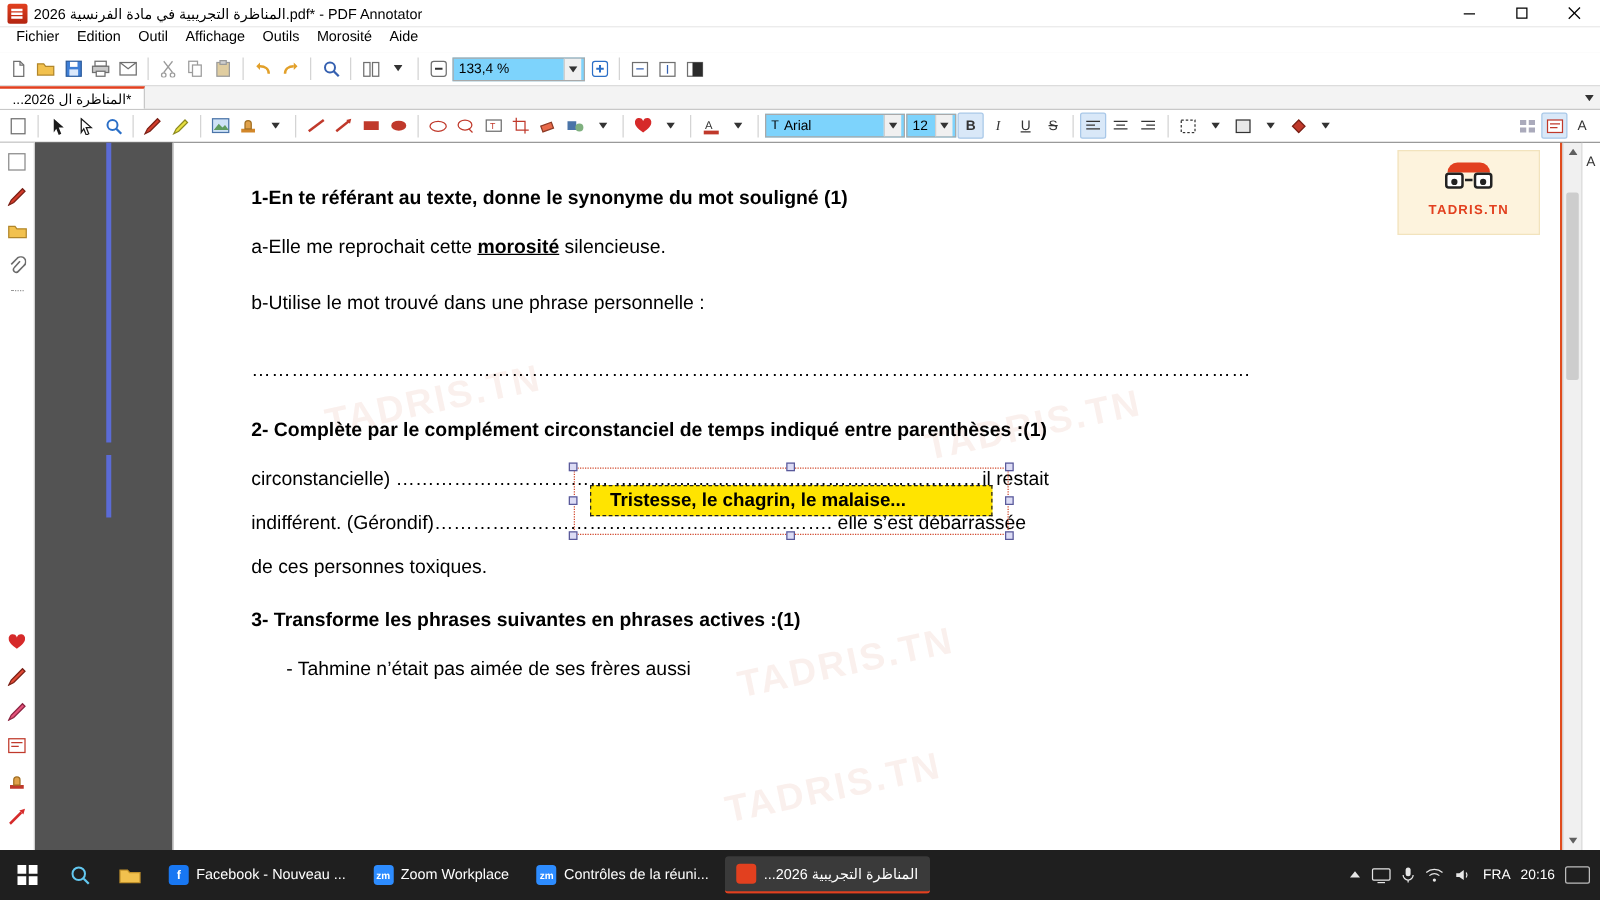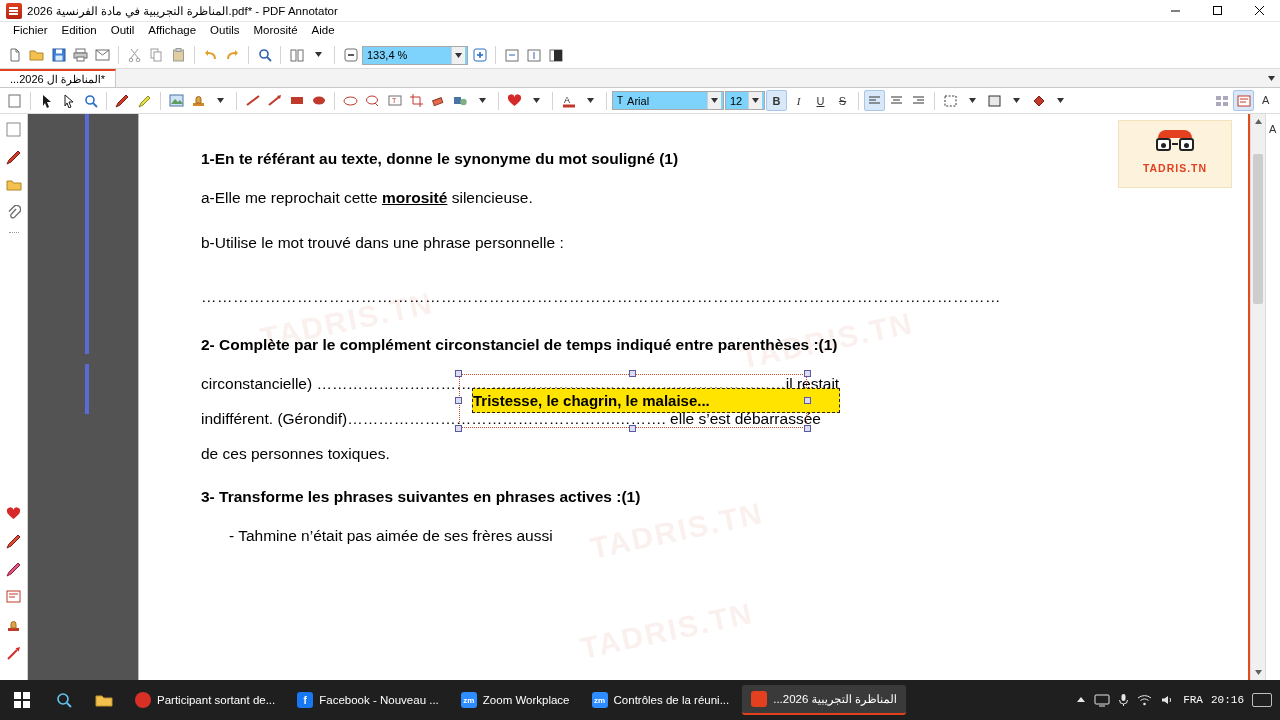--- a/index.html
+++ b/index.html
@@ -183,24 +183,24 @@
     position: absolute;
     left: 320px; top: 260px;
     width: 348px; height: 54px;
   }
   .annot-box {
     position: absolute; inset: 0;
     border: 1px dotted #d24a2e;
   }
   .annot-inner {
     position: absolute; left: 13px; top: 14px;
-    width: 368px; height: 25px;
+    width: 322px; height: 25px;
     border: 1px dashed #222;
     background: #ffe400;
-    display: flex; align-items: center; padding-left: 0;
+    display: flex; align-items: center; padding-left: 15px;
   }
   .annot-inner span {
     font-size: 15px; font-weight: bold; color: #000;
     white-space: nowrap;
   }
   .handle {
     position: absolute; width: 7px; height: 7px;
     background: #dcdcf5; border: 1px solid #5a5a9a;
   }
   .h-tl { left: -4px; top: -4px; }
@@ -296,21 +296,21 @@
     white-space: nowrap; overflow: hidden;
   }
   .task-item.active { background: #3a3a3a; border-bottom: 2px solid #e2401f; }
   .task-item .ti-ico {
     width: 16px; height: 16px; border-radius: 3px; flex: none;
     display: flex; align-items: center; justify-content: center;
     font-size: 10px; font-weight: bold; color: #fff;
   }
   .tray {
     margin-left: auto; display: flex; align-items: center; gap: 8px;
-    padding-right: 8px; font-size: 11px; font-family: Liberation Mono, monospace;
+    padding-right: 8px; font-size: 11px;
   }
   .tray .ti { display: flex; align-items: center; justify-content: center; }
   .clock { display: flex; flex-direction: column; align-items: flex-end; line-height: 1.15; font-size: 11px;}
   .notif-box { width: 20px; height: 14px; border: 1px solid #bdbdbd; border-radius: 2px; }
 </style>
 </head>
 <body>
 
 <div class="app">
 
@@ -876,24 +876,20 @@
           <line x1="11" y1="11" x2="15" y2="15" stroke="#63c8f0" stroke-width="1.8"></line>
         </svg>
     </div>
     <div class="tb-icon">
       <svg width="18" height="15" viewBox="0 0 18 15">
           <path d="M1 3h6l1.6 2H17v8H1z" fill="#f2c14e" stroke="#c2922c"></path>
         </svg>
     </div>
 
     <div class="task-item">
-      <span class="ti-ico" style="background:#d93025;border-radius:50%;"></span>
-      <span>Participant sortant de...</span>
-    </div>
-    <div class="task-item">
       <span class="ti-ico" style="background:#1877f2;">f</span>
       <span>Facebook - Nouveau ...</span>
     </div>
     <div class="task-item">
       <span class="ti-ico" style="background:#2d8cff;font-size:8px;">zm</span>
       <span>Zoom Workplace</span>
     </div>
     <div class="task-item">
       <span class="ti-ico" style="background:#2d8cff;font-size:8px;">zm</span>
       <span>Contrôles de la réuni...</span>

